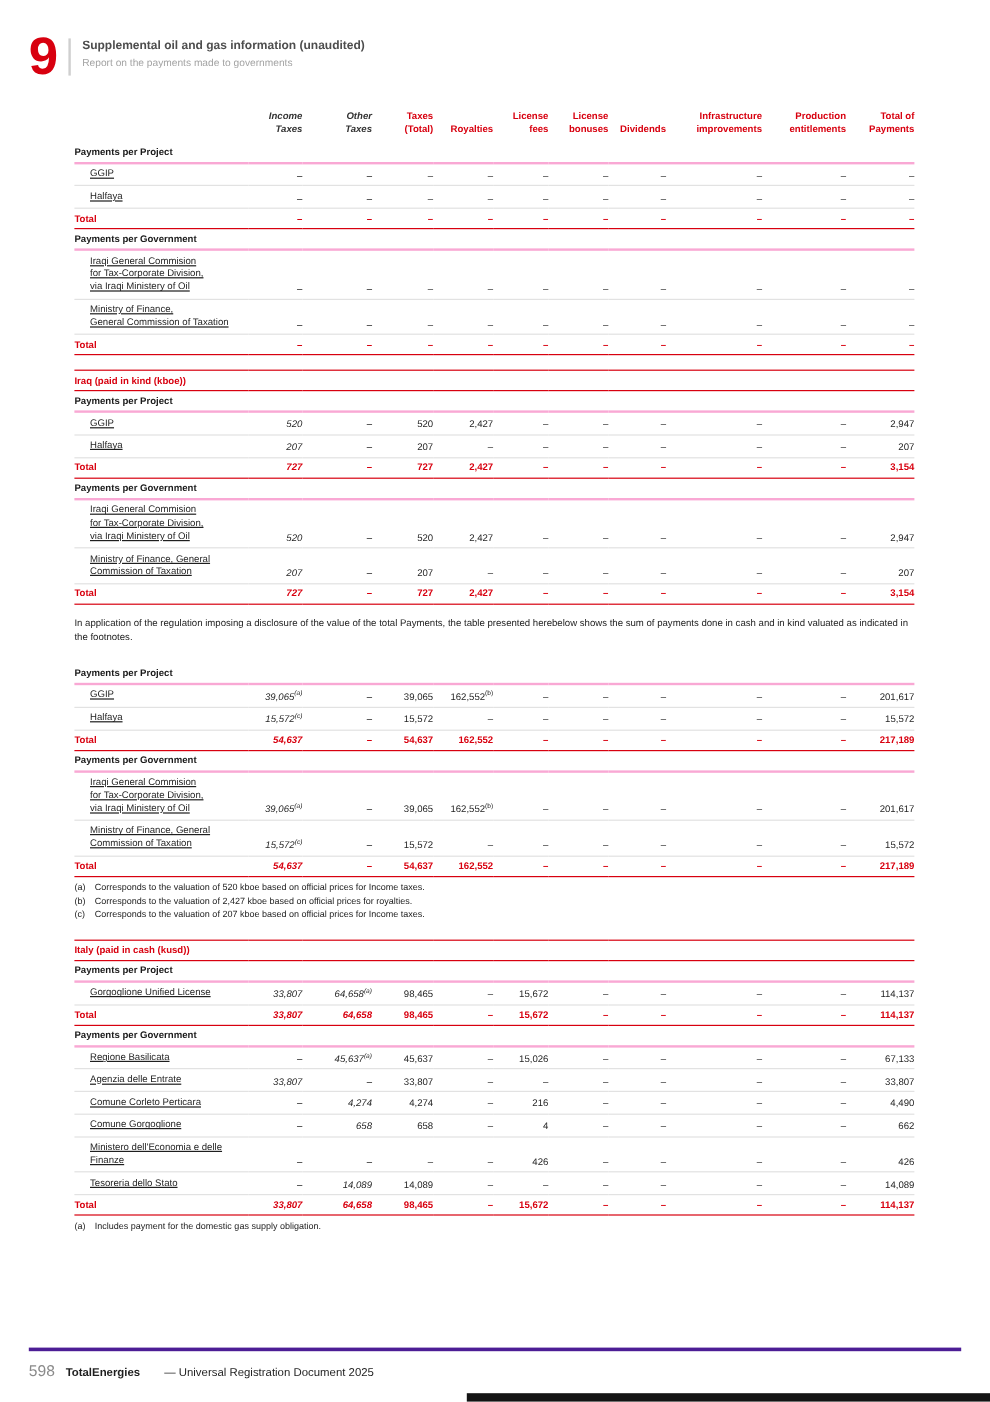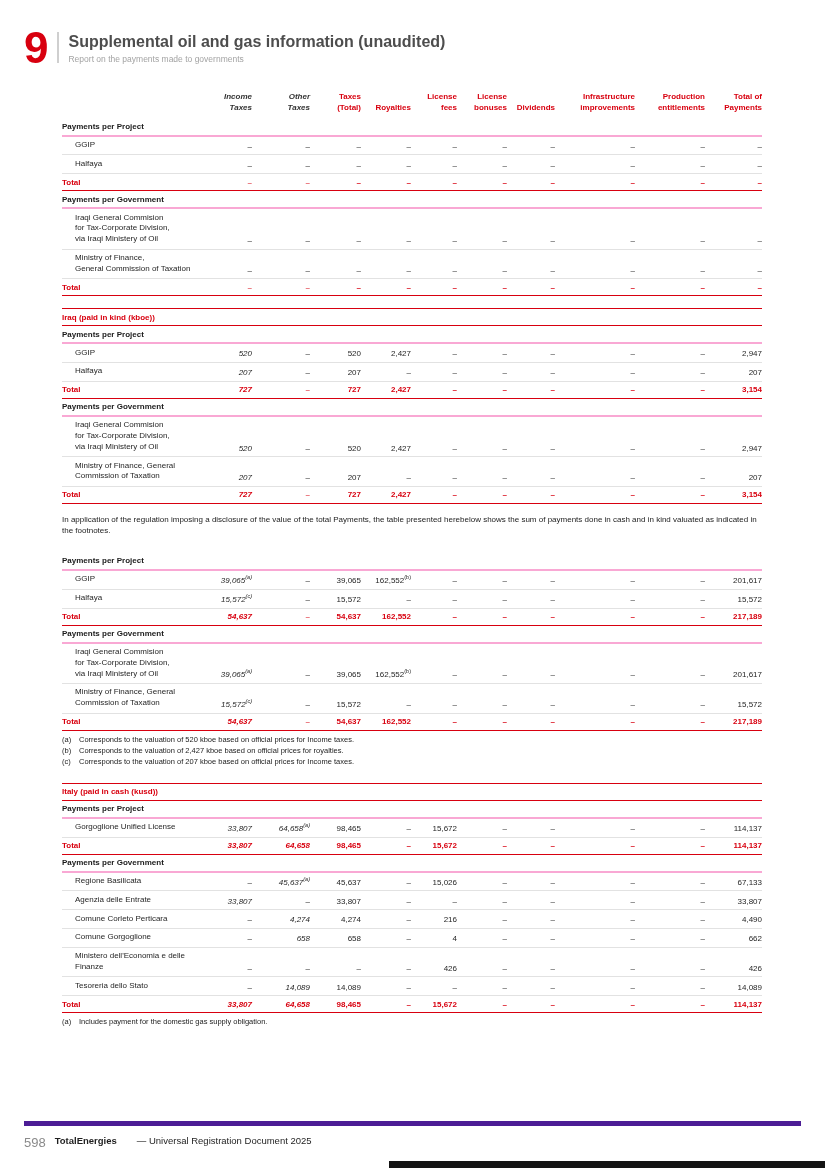--- a/index.html
+++ b/index.html
@@ -5,45 +5,45 @@
   * { margin:0; padding:0; box-sizing:border-box; }
   html, body { background:#ffffff; }
   body {
     width:825px; height:1168px; position:relative; overflow:hidden;
     font-family:"Liberation Sans", sans-serif; color:var(--text,#1f1f1f);
   }
   .chapter-header { position:absolute; top:30px; left:24px; display:flex; align-items:flex-start; }
   .chapter-num { color:var(--red,#d8000f); font-size:44px; font-weight:bold; line-height:0.82; letter-spacing:-1px; }
   .hdr-divider { width:2px; background:#cfcfcf; height:31px; margin:2px 9px 0 10px; }
   .titles { padding-top:3px; }
-  .title { font-size:16px; font-weight:bold; color:#4d4d4d; margin-bottom:3px; }
+  .title { font-size:10px; font-weight:bold; color:#4d4d4d; margin-bottom:3px; }
   .subtitle { font-size:8.5px; color:#a3a3a3; }
 
   main { position:absolute; top:92px; left:62px; width:700px; }
   table { width:700px; border-collapse:collapse; table-layout:fixed; font-size:8px; color:var(--text,#1f1f1f); }
   th.num, td.num { text-align:right; padding-left:5px; }
   thead th { vertical-align:bottom; padding:0 0 5px 5px; font-weight:bold; white-space:pre-line; line-height:1.35; }
   thead th.red { color:var(--red,#d8000f); }
   thead th.darkhead { color:#333333; font-style:italic; }
   thead th.lbl { padding:0; }
 
   tr.sec-head td { color:var(--red,#d8000f); font-weight:bold; border-top:1.5px solid var(--red,#d8000f); border-bottom:1px solid var(--red,#d8000f); padding:3.5px 0; }
   tr.grp-head td { font-weight:bold; color:#1a1a1a; border-bottom:2px solid #f9a8d4; padding:3.5px 0; }
   tr.data td { border-bottom:1px solid #e2e2e2; padding:3.5px 0; vertical-align:bottom; }
-  tr.data td.lbl { padding-left:13px; white-space:pre-line; line-height:1.35; }
+  tr.data td.lbl { padding-left:13px; white-space:pre-line; line-height:1.35;text-decoration:underline; }
   td.ital { font-style:italic; }
   tr.total td { color:var(--red,#d8000f); font-weight:bold; border-bottom:1.5px solid var(--red,#d8000f); padding:3.5px 0; vertical-align:bottom; }
   tr.spacer td { height:13px; }
   tr.para td { padding:10px 0 3px; font-size:8px; line-height:1.45; color:#1c1c1c; }
   tr.notes td { padding:3px 0 3px; font-size:7.5px; color:#1c1c1c; }
   tr.notes div { display:flex; line-height:1.5; }
   .fnm { width:17px; flex:none; }
   sup { font-size:5.5px; vertical-align:super; line-height:0; }
 
-  .page-footer { position:absolute; left:24px; right:24px; bottom:18px; border-top:5px solid #4c1d95; padding-top:9px; display:flex; align-items:flex-start; }
+  .page-footer { position:absolute; left:24px; right:24px; bottom:18px; border-top:3px solid #4c1d95; padding-top:9px; display:flex; align-items:flex-end; }
   .pnum { font-size:13px; color:#8a8a8a; margin-right:9px; }
   .fbrand { font-size:9.5px; font-weight:bold; color:#1f1f1f; }
   .ftext { font-size:9.5px; color:#1f1f1f; margin-left:20px; }
   .bottom-bar { position:absolute; right:0; bottom:0; width:436px; height:7px; background:#141414; }
 </style>
 </head>
 <body>
 
 <div class="page">
 

